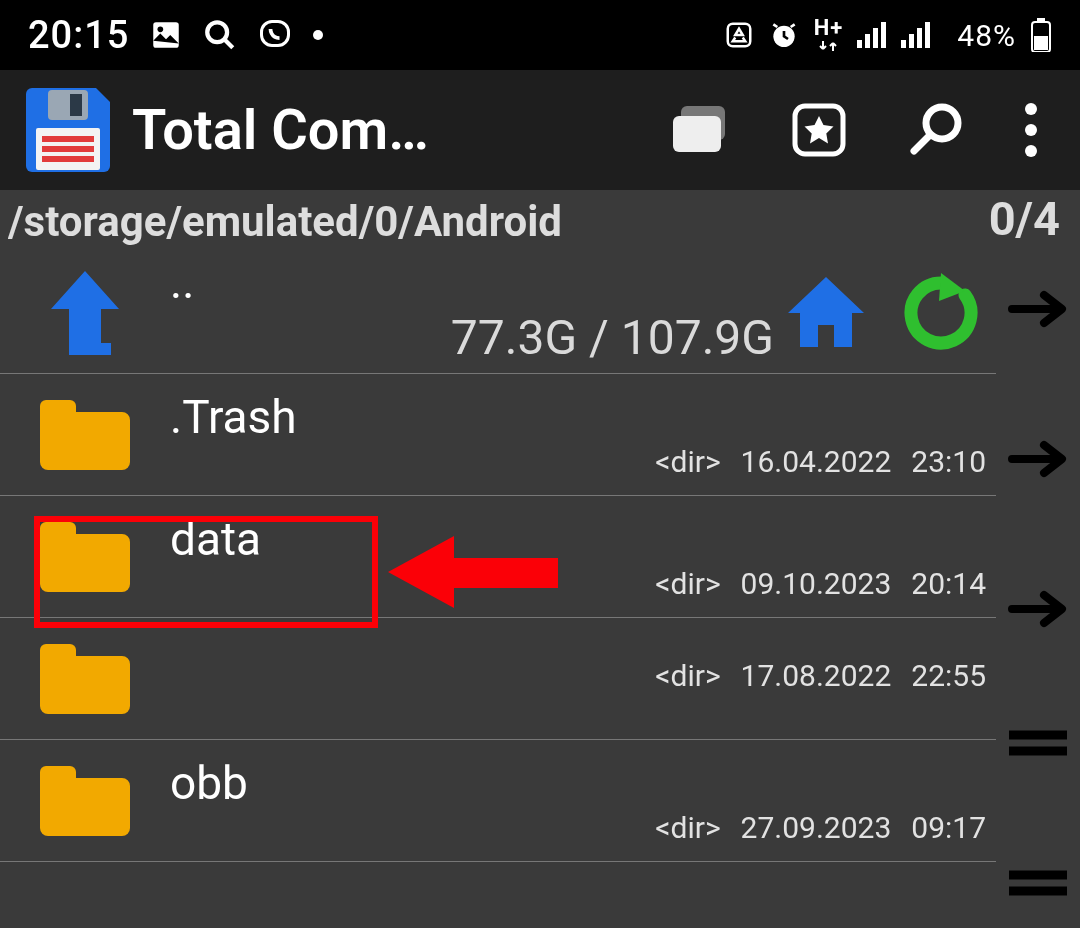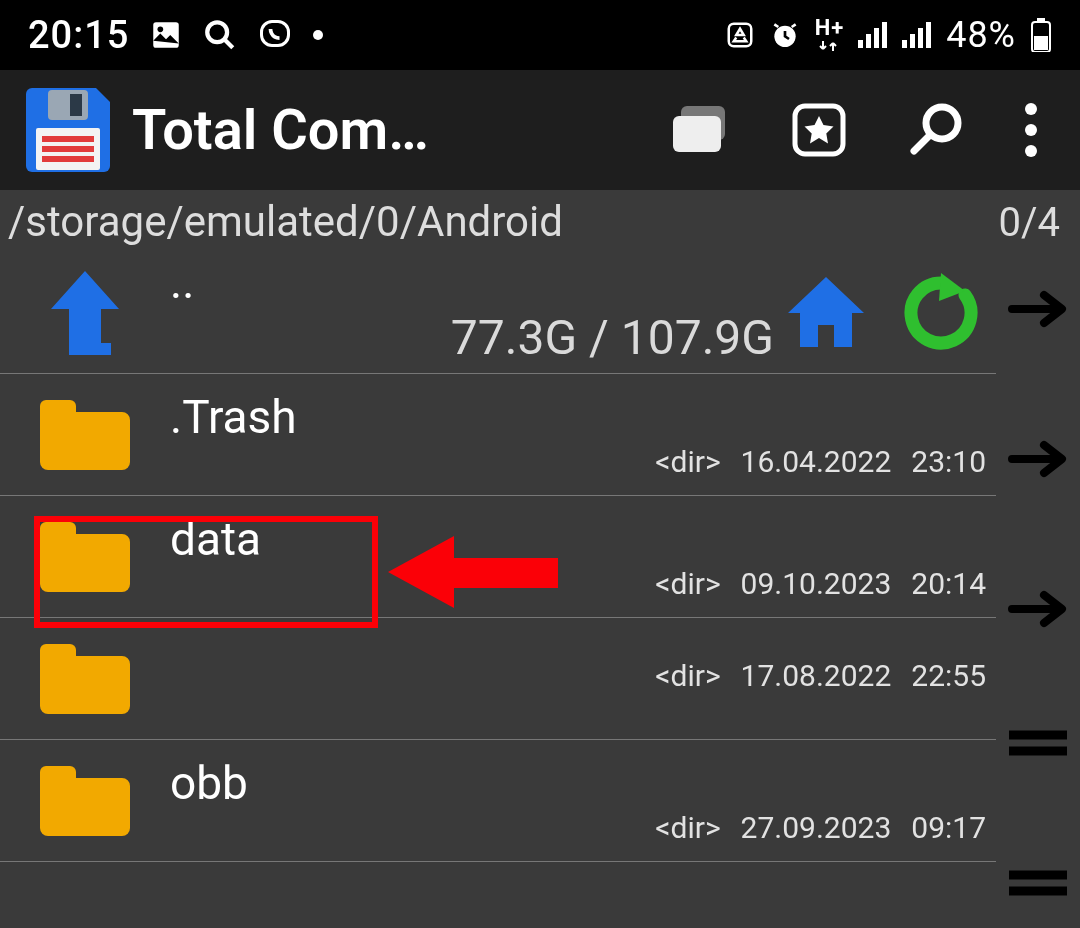--- a/index.html
+++ b/index.html
@@ -23,21 +23,21 @@
     padding: 0 28px;
     font-size: 38px;
     color: #fff;
     letter-spacing: 1px;
   }
   .status-left, .status-right { display: flex; align-items: center; gap: 20px; text-align: center; }
   .status-right { gap: 14px; }
   .status-clock { font-weight: 500; }
   .sb-icon { display:inline-flex; }
   .dot { width:10px; height:10px; border-radius:50%; background:#fff; display:inline-block; }
-  .battery-text { font-size:36px; }
+  .battery-text { font-size:30px;margin-left:12px; }
 
   
   .app-bar {
     height: 120px;
     background: #1e1e1e;
     display: flex;
     align-items: center;
     padding: 0 14px 0 22px;
   }
   .app-icon { width:92px; height:92px; margin-right:18px; }
@@ -59,23 +59,24 @@
   }
 
   
   .path-bar {
     height: 60px;
     display:flex;
     align-items:flex-end;
     padding: 0 20px 4px 8px;
     font-size: 42px;
     color:#ddd;
+    font-weight:bold;
   }
   .path-text { flex:1; white-space:nowrap; overflow:hidden; }
-  .count-text { font-size:40px; }
+  .count-text { font-size:47px; }
 
   
   .list { width: 996px; }
   .row {
     height: 122px;
     display:flex;
     align-items:stretch;
     border-bottom: 1px solid #777;
     position:relative;
   }

